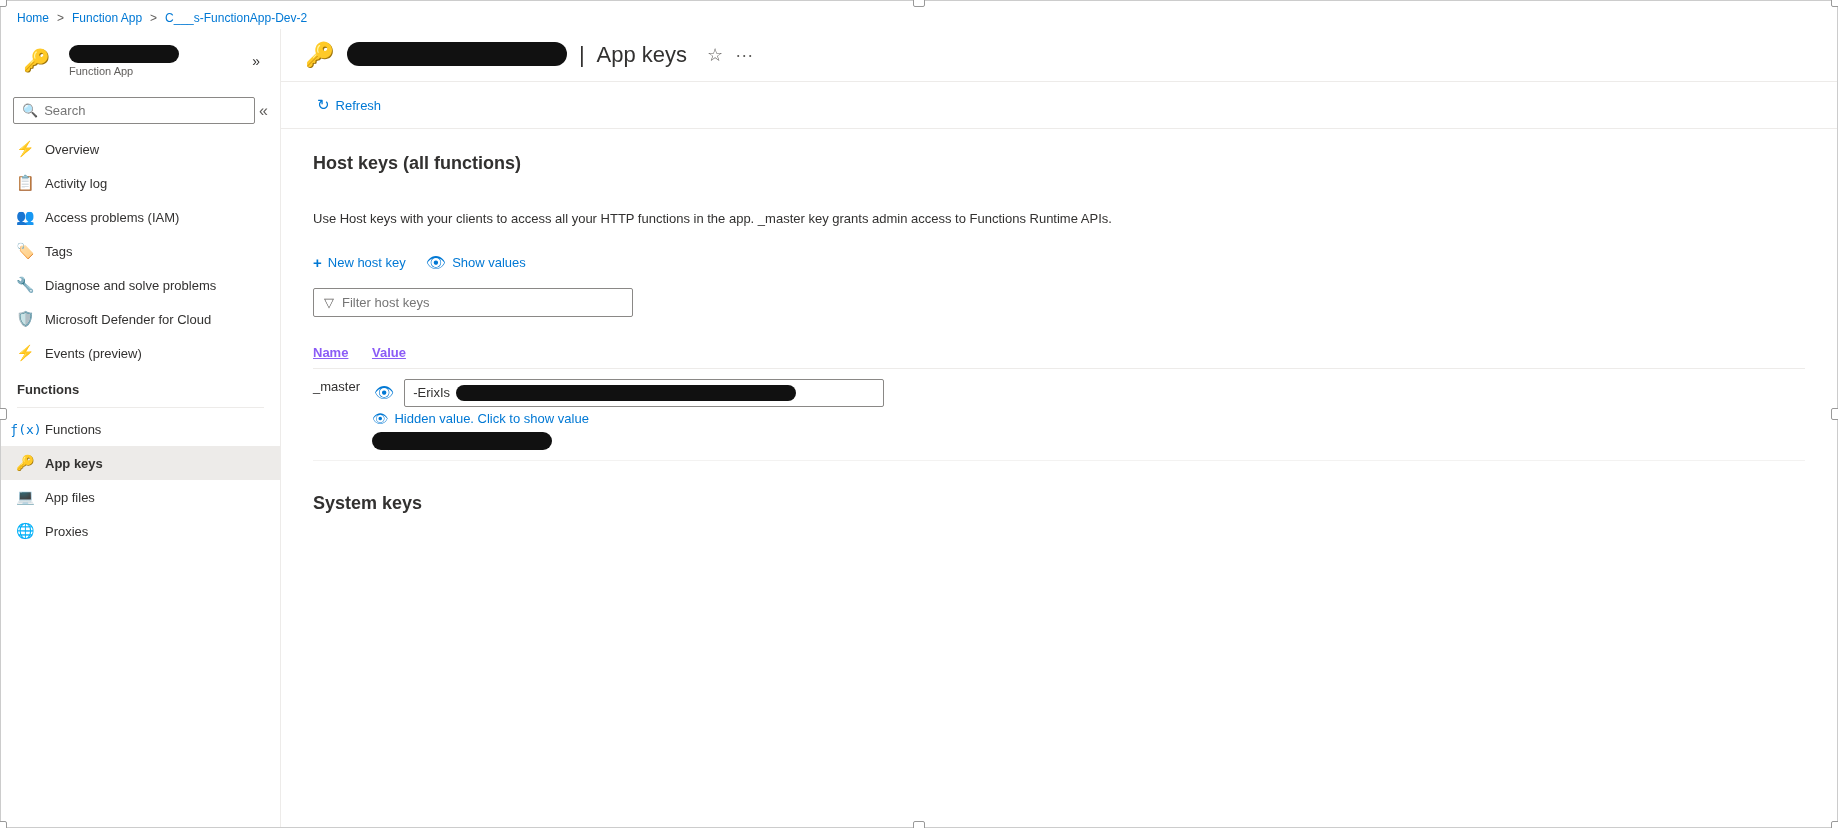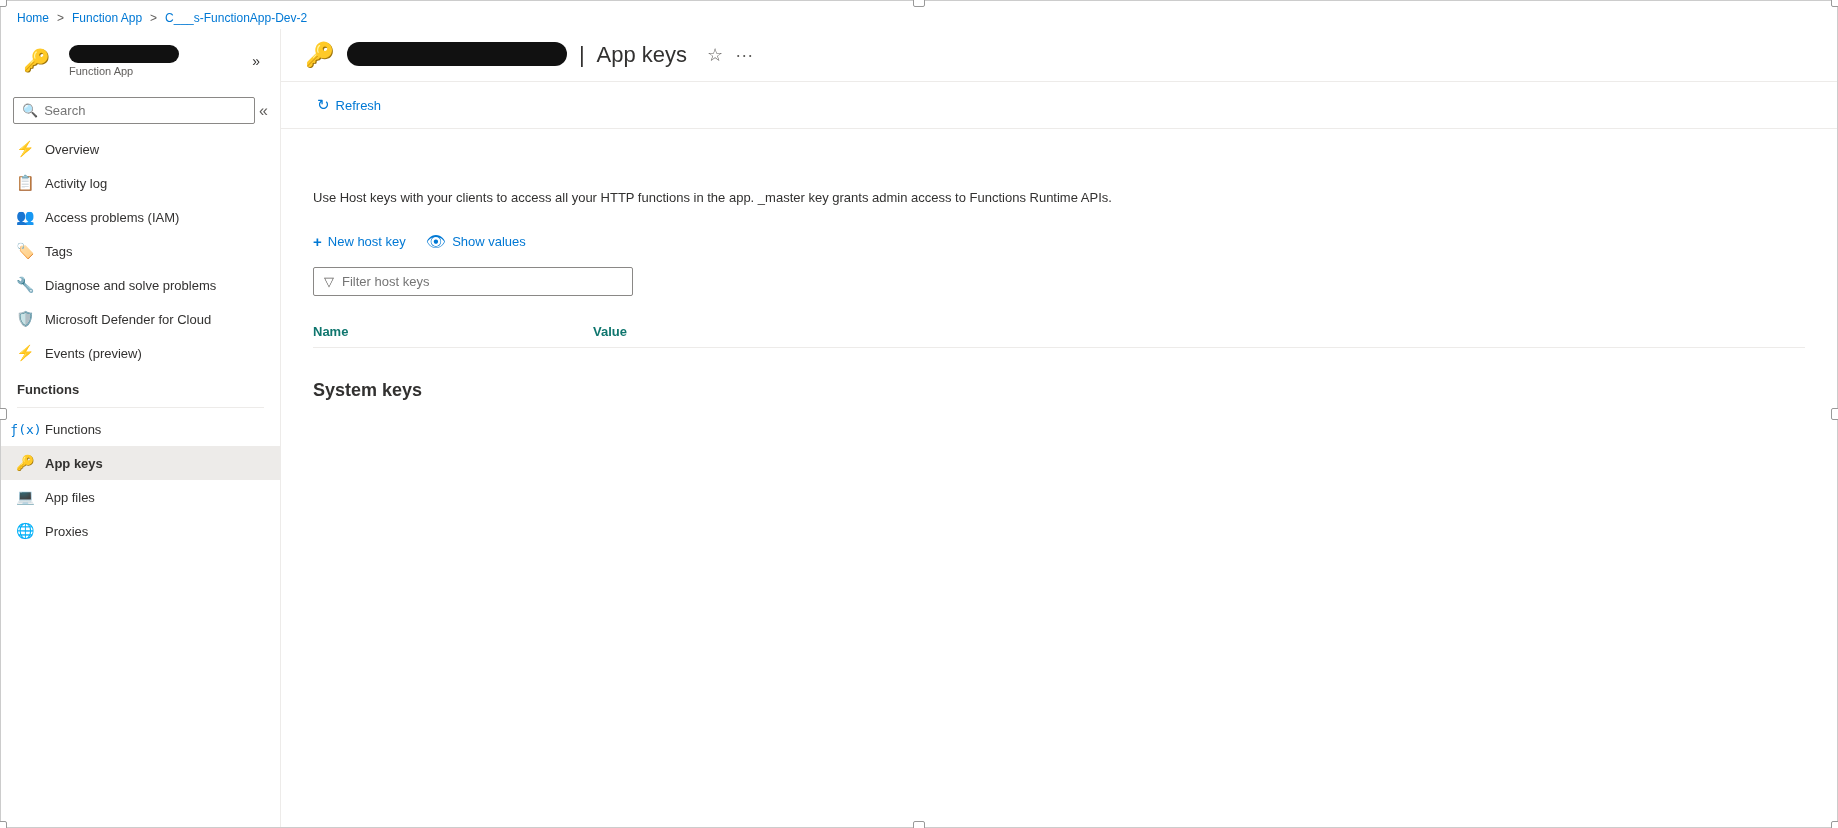--- a/index.html
+++ b/index.html
@@ -248,21 +248,22 @@
     .keys-table {
       width: 100%;
       border-collapse: collapse;
     }
     .keys-table th {
       text-align: left;
       font-weight: 700;
       font-size: 13px;
       padding: 8px 12px 8px 0;
       border-bottom: 1px solid #edebe9;
-      color: #0f766e;
+      color: #8b5cf6;
+      text-decoration: underline;
     }
     .keys-table td {
       padding: 10px 12px 10px 0;
       border-bottom: 1px solid #f3f2f1;
       font-size: 13px;
       vertical-align: top;
     }
     .key-name-cell { width: 280px; }
     .key-value-cell { width: 100%; }
 
@@ -442,20 +443,21 @@
 
       <div class="toolbar">
         <button class="toolbar-btn">
           <span class="toolbar-icon">↻</span>
           <span>Refresh</span>
         </button>
       </div>
 
       <div class="main-content">
 
+        <div class="section-title">Host keys (all functions)</div>
         <div class="section-description">Use Host keys with your clients to access all your HTTP functions in the app. _master key grants admin access to Functions Runtime APIs.</div>
 
         <div class="action-bar">
           <button class="action-btn">
             <span class="plus-icon">+</span>
             <span>New host key</span>
           </button>
           <button class="action-btn">
             <span class="eye-icon">👁</span>
             <span>Show values</span>
@@ -469,20 +471,42 @@
 
         <table class="keys-table">
           <thead>
             <tr>
               <th class="key-name-cell">Name</th>
               <th>Value</th>
             </tr>
           </thead>
           <tbody>
 
+            <tr>
+              <td class="key-name-cell">
+                <span>_master</span>
+              </td>
+              <td class="key-value-cell">
+                <div class="key-value-wrapper">
+                  <button class="eye-btn">👁</button>
+                  <div class="key-input-box">
+                    <span class="partial-text">-ErixIs</span>
+                    <span class="blurred-value"></span>
+                  </div>
+                </div>
+                <div class="hidden-value-hint">
+                  <span>👁</span>
+                  <span>Hidden value. Click to show value</span>
+                </div>
+
+                <div style="display:flex; align-items:center; gap:8px; margin-top:6px;">
+                  <div style="background:#111; border-radius:12px; height:18px; width:180px;"></div>
+                </div>
+              </td>
+            </tr>
 
           </tbody>
         </table>
 
         <div class="system-keys-title">System keys</div>
 
       </div>
     </div>
   </div>
 </div>

